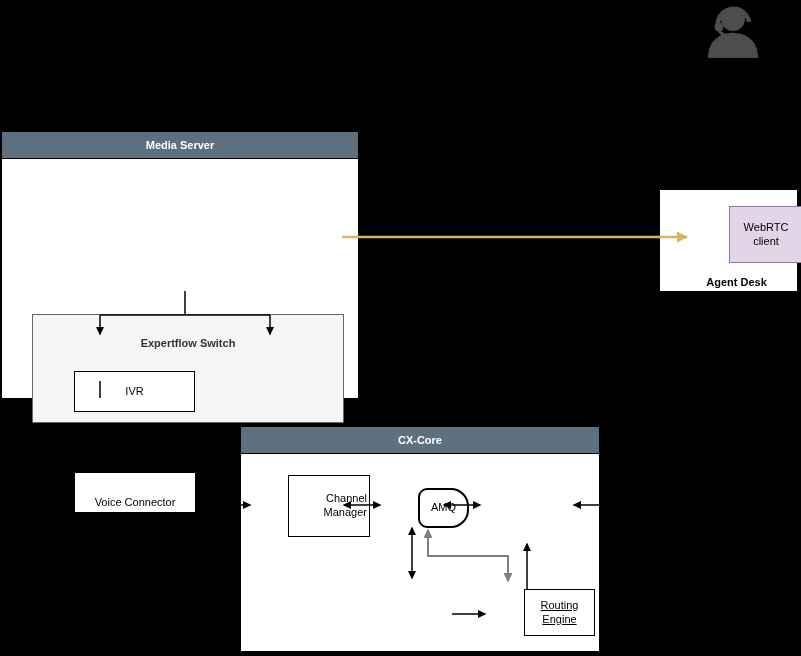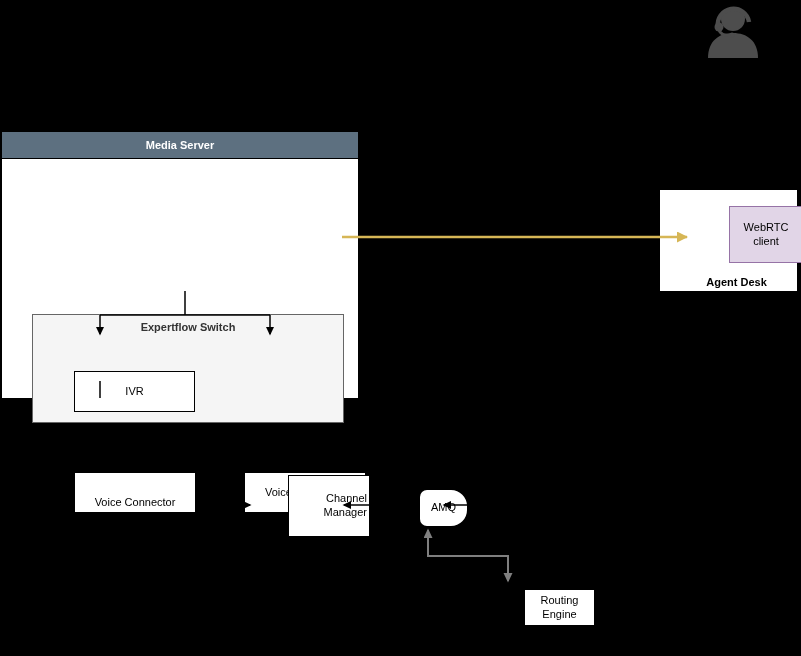--- a/index.html
+++ b/index.html
@@ -16,21 +16,21 @@
   .box{
     position:absolute;background:#fff;border:1.5px solid #000;box-sizing:border-box;
     display:flex;align-items:center;justify-content:center;text-align:center;
     line-height:1.25;padding:2px;margin-left:32px;
   }
   .media-server{left:1px;top:131px;width:358px;height:268px;}
   .ef-switch{
     position:absolute;left:30px;top:182px;width:312px;height:109px;box-sizing:border-box;
     background:#f5f5f5;border:1px solid #666;
   }
-  .ef-switch-title{margin-top:6px;text-align:center;font-weight:bold;color:#333;}
+  .ef-switch-title{margin-top:22px;text-align:center;font-weight:bold;color:#333;}
   .ivr{left:40px;top:239px;width:121px;height:41px;}
   .voice-connector{left:40px;top:340px;width:122px;height:41px;align-items:flex-end;}
   .voice-recording{left:210px;top:340px;width:122px;height:41px;}
 
   .agent-desk{position:absolute;left:660px;top:190px;width:137px;height:101px;background:#fff;}
   .webrtc{
     left:697px;top:206px;width:74px;height:57px;
     background:var(--purple-fill,#e1d5e7);border:1px solid var(--purple-stroke,#9673a6);
   }
   .agent-desk-label{
@@ -38,21 +38,21 @@
   }
 
   .cx-core{left:240px;top:426px;width:360px;height:226px;}
   .channel-manager{left:256px;top:475px;width:82px;height:62px;text-align:right;}
   .amq{
     left:386px;top:488px;width:51px;height:40px;border-width:2px;
     border-radius:9px 18px 18px 9px;
   }
   .agent-manager{left:486px;top:475px;width:82px;height:62px;}
   .conversation-manager{left:371px;top:584px;width:82px;height:63px;}
-  .routing-engine{left:492px;top:589px;width:71px;height:37px;}
+  .routing-engine{left:492px;top:589px;width:71px;height:47px;text-decoration:underline;}
 
   #connectors{position:absolute;left:0;top:0;pointer-events:none;}
   #agent-icon{position:absolute;left:706px;top:2px;}
 </style>
 </head>
 <body>
 
 <div id="canvas">
 
   <div class="container media-server">
@@ -73,20 +73,25 @@
     </div>
   </div>
 
   <div class="agent-desk">
     <div class="agent-desk-label">Agent Desk</div>
   </div>
   <div class="box webrtc">
     <span>WebRTC client</span>
   </div>
 
+  <div class="container cx-core">
+    <div class="container-header">
+      <span>CX-Core</span>
+    </div>
+  </div>
   <div class="box channel-manager">
     <span>Channel Manager</span>
   </div>
   <div class="box amq">
     <span>AMQ</span>
   </div>
   <div class="box routing-engine">
     <span>Routing Engine</span>
   </div>
 

